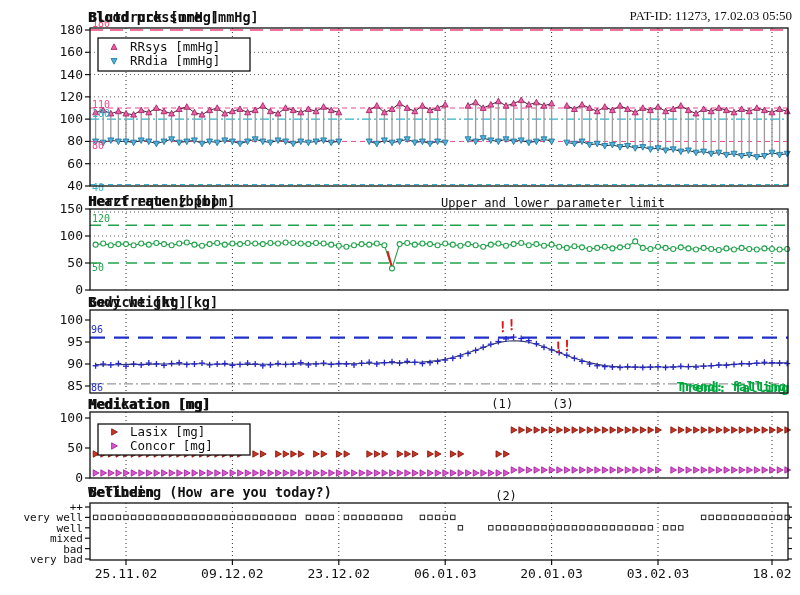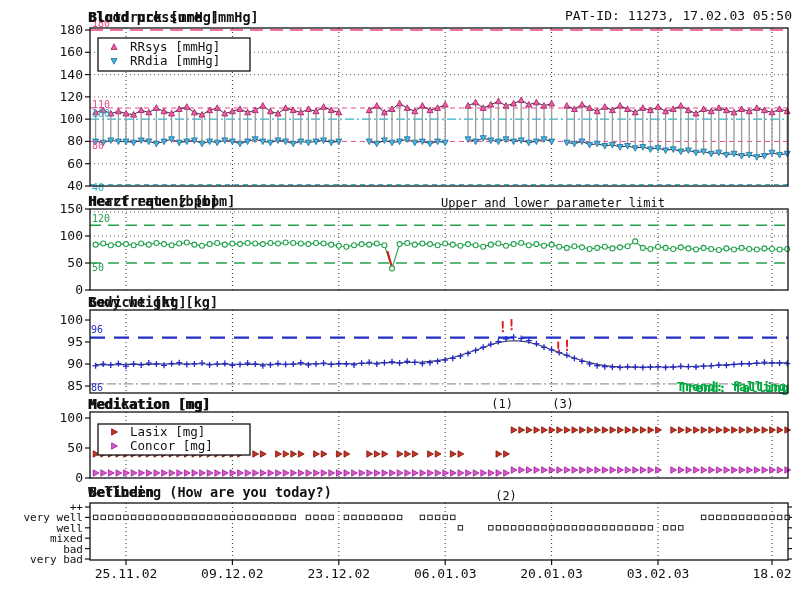--- a/index.html
+++ b/index.html
@@ -1,18 +1,18 @@
 <!DOCTYPE html>
 <html><head>
 <meta charset="utf-8">
 <style>
   html,body{margin:0;padding:0;background:#fff;}
   .screen{position:relative;width:800px;height:595px;background:#fff;overflow:hidden;
           font-family:"DejaVu Sans Mono",monospace;}
-  .patid{position:absolute;top:8px;right:8px;font-size:13px;color:#111;white-space:pre;}
+  .patid{position:absolute;top:8px;right:8px;font-size:13px;color:#111;white-space:pre;font-family:Liberation Serif, serif;}
   svg{position:absolute;left:0;top:0;}
   svg text{font-family:"DejaVu Sans Mono",monospace;}
 </style>
 </head>
 <body>
 
 <div class="screen">
   <div class="patid">PAT-ID: 11273, 17.02.03 05:50</div>
   <svg id="plot" width="800" height="595" viewBox="0 0 800 595">
       <g>

